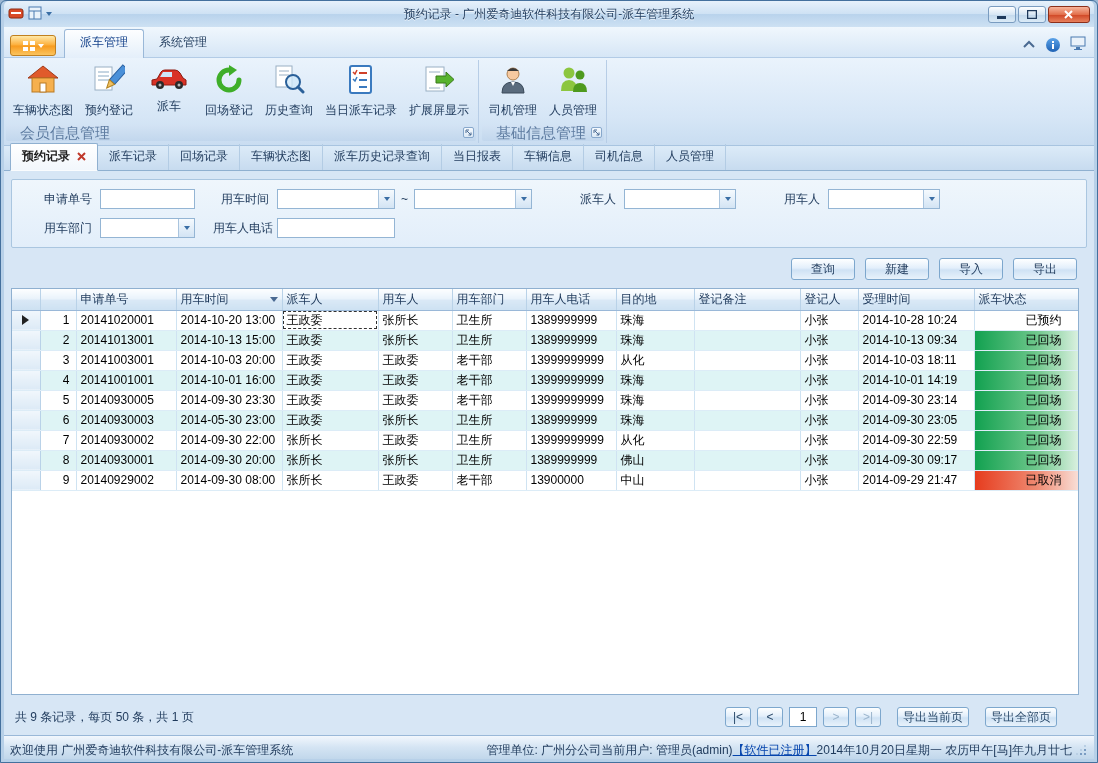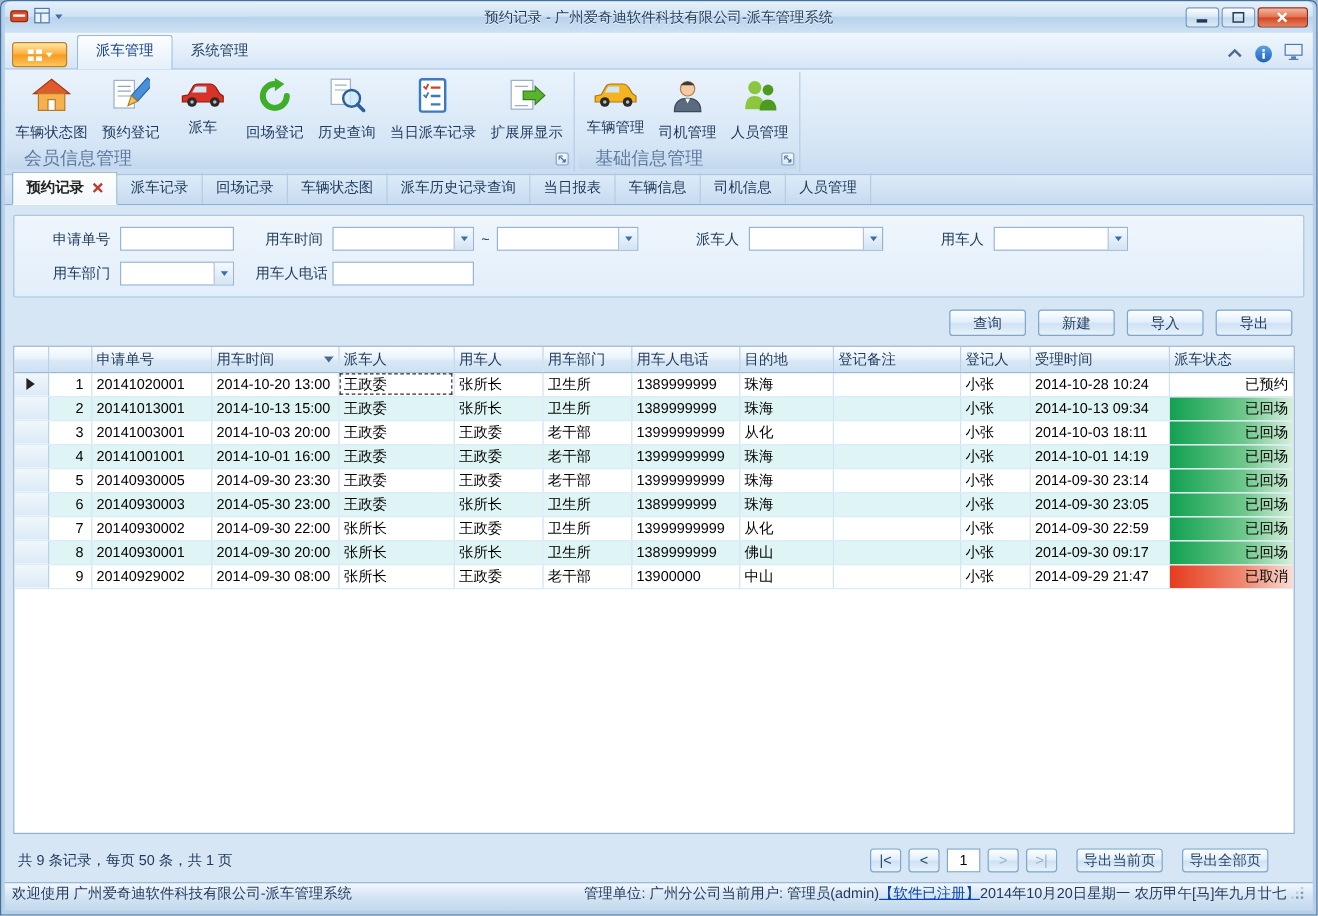--- a/index.html
+++ b/index.html
@@ -94,36 +94,36 @@
   .grid td.ind, .grid tr.alt td.ind{ background:linear-gradient(#f1f7fc,#dcEaf6); background:linear-gradient(#f1f7fc,#dceaf6);
     border-right:1px solid #b9d2e8; padding:0; text-align:center; }
   .grid td.num{ text-align:right; padding-right:6px; }
   .row-arrow{ display:inline-block; width:0; height:0; border-top:5px solid transparent; border-bottom:5px solid transparent;
     border-left:7px solid #222; margin-top:2px; }
   .focused{ outline:1px dashed #303030; outline-offset:-2px; }
   th.sorted{ position:relative; }
   .sort-caret{ position:absolute; right:4px; top:8px; width:0; height:0;
     border-left:4px solid transparent; border-right:4px solid transparent; border-top:5px solid #4a6a92; }
   .grid td.status{ padding:0; }
-  .sbar{ height:100%; display:flex; align-items:center; justify-content:flex-end; padding:0 4px; color:#000; }
+  .sbar{ height:100%; display:flex; align-items:center; justify-content:flex-end; padding:0 16px; color:#000; }
   .sbar.returned{ background:linear-gradient(90deg,#12a150 0%,#6ec78b 60%,#d9f0df 100%); }
   .sbar.cancelled{ background:linear-gradient(90deg,#e63c1e 0%,#ef8a72 60%,#f9ded6 100%); }
 
   
   .pagerow{ flex:0 0 28px; display:flex; align-items:center; margin-top:8px; padding:0 30px 0 4px; }
   .pright{ margin-left:auto; display:flex; align-items:center; gap:6px; }
   .pbtn{ min-width:26px; height:20px; border:1px solid #7da7cd; border-radius:3px; font:inherit; color:#2a4a6a;
     display:flex; align-items:center; justify-content:center;
     background:linear-gradient(#feffff,#e3effb 45%,#cfe2f4 55%,#e8f2fb); }
   .pbtn.dis{ color:#9ab4cc; }
   .pbtn.wide{ padding:0 5px; margin-left:10px; }
   .pginput{ width:28px; height:20px; border:1px solid #7da7cd; text-align:center; font:inherit; background:#fff; }
 
   
-  .statusbar{ flex:0 0 24px; display:flex; align-items:flex-start; padding:0 6px; gap:24px;
+  .statusbar{ flex:0 0 24px; display:flex; align-items:flex-end; padding:0 6px; gap:24px;
     background:linear-gradient(#f2f7fd,#d4e4f3 50%,#c1d7eb); border-top:1px solid #9ab8d8; }
   .sb-right{ margin-left:auto; display:flex; align-items:center; }
   .registered{ color:#0645ad; font-weight:normal; text-decoration:underline; }
   .grip{ display:flex; margin-left:4px; }
 </style>
 </head>
 <body>
 
 <div class="window">
 
@@ -290,33 +290,20 @@
         <span class="launcher">
           <svg width="7" height="7">
               <path d="M1 1 H4 M1 1 V4 M2 2 L6 6 M6 6 V3.5 M6 6 H3.5" stroke="#4a6a92" fill="none"></path>
             </svg>
         </span>
       </div>
     </div>
 
     <div class="rgroup">
       <div class="rgroup-buttons">
-        <div class="rbtn">
-          <span>
-            <svg width="38" height="28">
-                <path d="M2 16 L7 15 L11 8 Q12 6 15 6 L25 6 Q28 6 30 9 L33 14 L36 16 L36 21 L2 21 Z" fill="#f5b321" stroke="#a87a10"></path>
-                <path d="M13 8 L22 8 L22 13 L10 13 Z" fill="#cfe6f8"></path>
-                <circle cx="10" cy="21" r="4" fill="#2a2a2a"></circle>
-                <circle cx="29" cy="21" r="4" fill="#2a2a2a"></circle>
-                <circle cx="10" cy="21" r="1.5" fill="#bbb"></circle>
-                <circle cx="29" cy="21" r="1.5" fill="#bbb"></circle>
-              </svg>
-          </span>
-          <span class="rlabel">车辆管理</span>
-        </div>
         <div class="rbtn">
           <span>
             <svg width="30" height="32">
                 <circle cx="15" cy="10" r="6" fill="#f6c9a0" stroke="#b08050"></circle>
                 <path d="M9 7 Q15 1 21 7 Z" fill="#3a3a3a"></path>
                 <path d="M4 29 Q4 18 15 18 Q26 18 26 29 Z" fill="#5a6b7d" stroke="#3a4a5a"></path>
                 <path d="M13 18 L15 22 L17 18 Z" fill="#fff"></path>
               </svg>
           </span>
           <span class="rlabel">司机管理</span>

